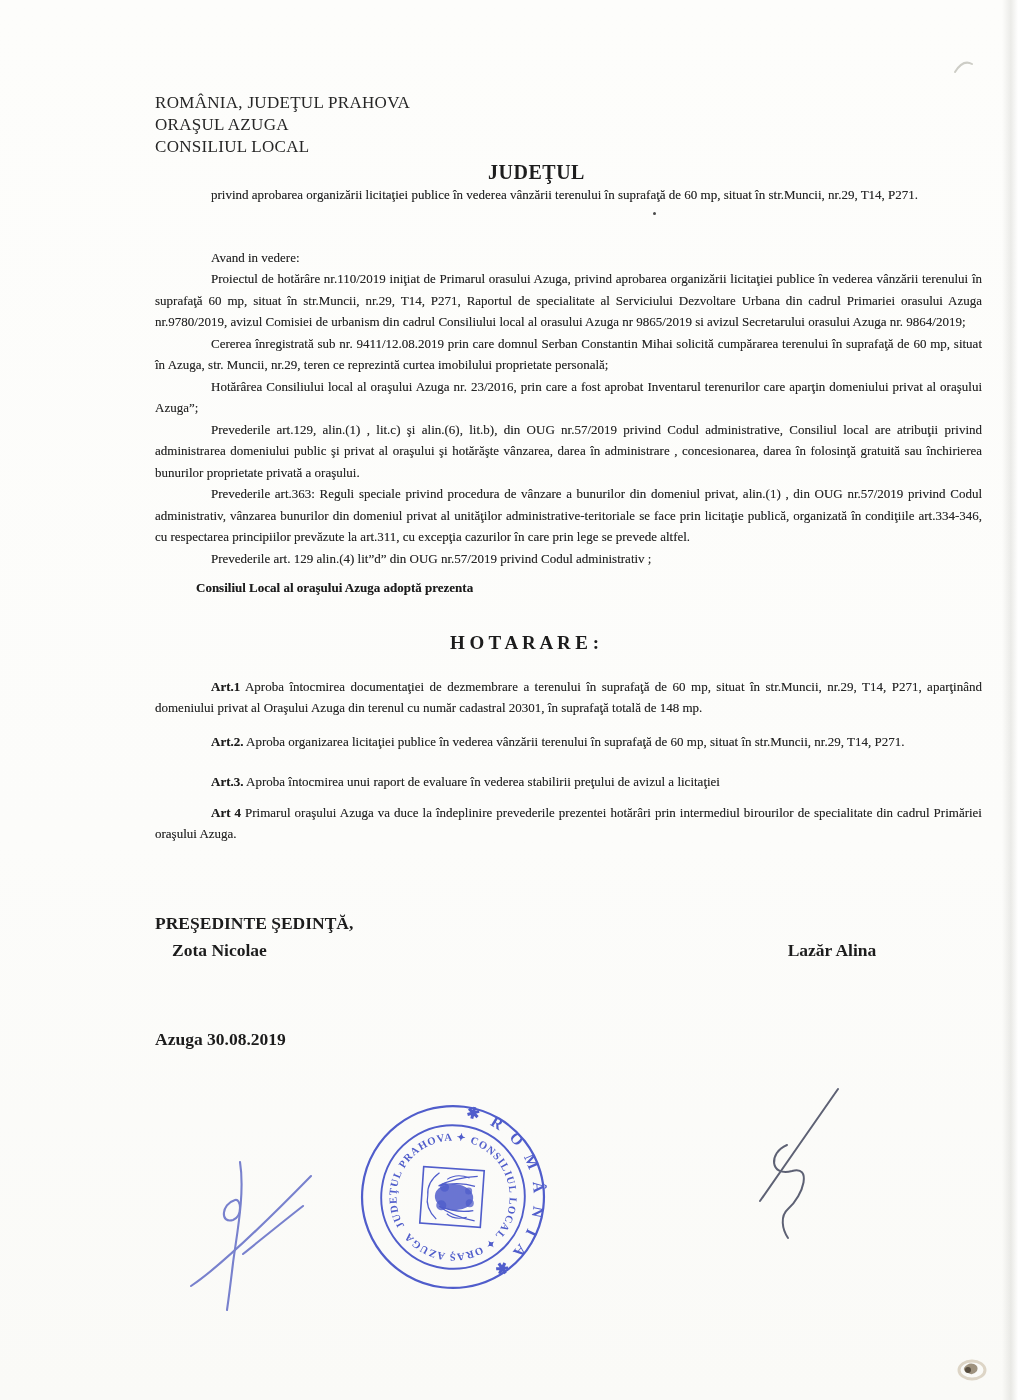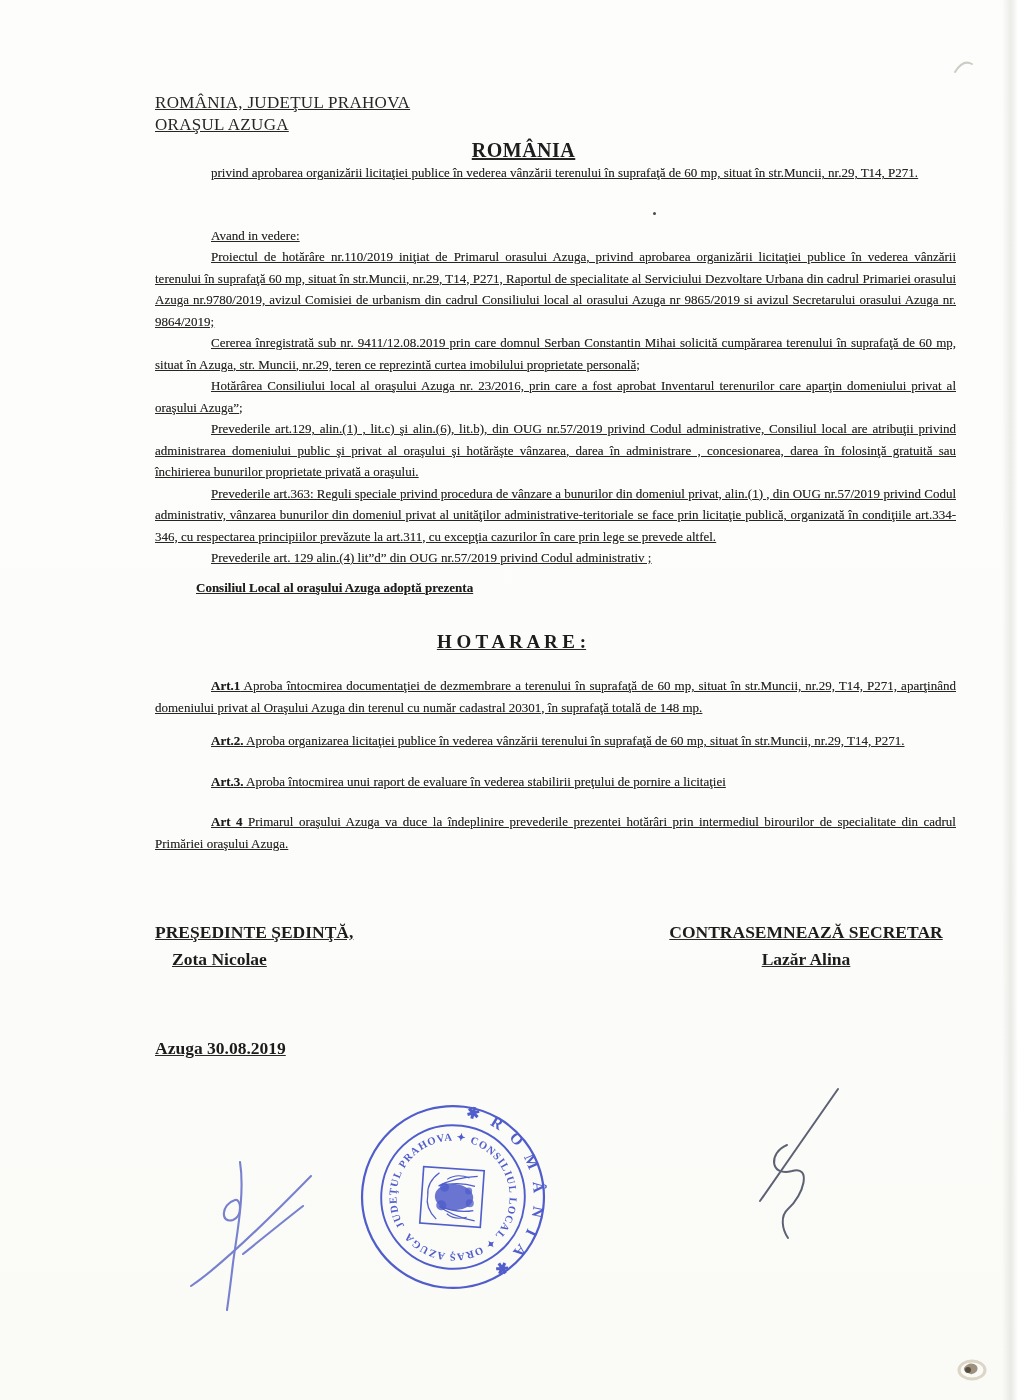--- a/index.html
+++ b/index.html
@@ -2,32 +2,32 @@
 <html><head>
 <meta charset="utf-8">
 <style>
   html,body{margin:0;padding:0;}
   body{width:1018px;height:1400px;background:#efefed;}
   .page{position:relative;width:1018px;height:1400px;margin:0 auto;overflow:hidden;
         background:linear-gradient(180deg,#fdfdfb 0%,#fcfcfa 60%,#fafaf7 100%);
         font-family:"Liberation Serif","DejaVu Serif",serif;color:#262626;}
   .scan-edge{position:absolute;top:0;right:0;width:16px;height:100%;
         background:linear-gradient(to right,rgba(0,0,0,0),rgba(130,130,122,.14) 55%,rgba(255,255,255,.85));}
-  .content{padding:92px 62px 0 155px;text-decoration:underline;}
+  .content{padding:92px 36px 0 155px;}
   p{margin:0;}
   .hdr{font-size:17px;line-height:22px;letter-spacing:.3px;}
   .doc-title{position:relative;left:-32px;text-align:center;font-weight:bold;font-size:20px;line-height:24px;margin-top:2px;letter-spacing:.5px;color:#1d1d1d;}
   .bodytxt{font-size:13px;line-height:21.5px;text-shadow:0 0 .5px rgba(45,45,45,.45);}
   .ind{text-indent:56px;}
   .just{text-align:justify;}
   .b{font-weight:bold;color:#1c1c1c;}
   .mt-avand{margin-top:41px;}
   .adoption{margin-top:8px;margin-left:41px;font-weight:bold;color:#1c1c1c;}
   .decision{position:relative;left:-44px;margin-top:32px;text-align:center;font-weight:bold;font-size:19px;line-height:24px;color:#1c1c1c;}
-  .art1{margin-top:21px;} .art2{margin-top:12px;} .art3{margin-top:19px;} .art4{margin-top:19px;}
+  .art1{margin-top:21px;} .art2{margin-top:12px;} .art3{margin-top:19px;} .art4{margin-top:9px;}
   .sig-row{display:flex;justify-content:space-between;margin-top:65px;font-size:17.5px;line-height:27px;align-items:flex-end;}
   .sig-left{padding-left:0;}
   .sig-right{width:300px;text-align:center;}
   .sig-name-left{padding-left:17px;}
   .issued{margin-top:64px;font-weight:bold;font-size:17.5px;line-height:23px;color:#1c1c1c;}
   .abs{position:absolute;}
   .stray-dot{left:653px;top:212px;width:3px;height:3px;border-radius:50%;background:#4a4a4a;}
   .stamp{left:357px;top:1101px;width:192px;height:192px;opacity:.92;}
   .sig-ink-left{left:183px;top:1158px;width:150px;height:155px;}
   .sig-ink-right{left:742px;top:1083px;width:105px;height:165px;}
@@ -37,51 +37,51 @@
 </head>
 <body>
 
 <div class="page">
   <div class="scan-edge"></div>
 
   <div class="content">
     <div class="hdr">
       <p>ROMÂNIA, JUDEŢUL PRAHOVA</p>
       <p>ORAŞUL AZUGA</p>
+      <p>CONSILIUL LOCAL</p>
     </div>
 
-    <p class="doc-title">ROMÂNIA</p>
+    <p class="doc-title">JUDEŢUL</p>
 
     <p class="bodytxt ind just">privind aprobarea  organizării licitaţiei publice în vederea vânzării terenului în suprafaţă de  60 mp, situat în str.Muncii, nr.29, T14, P271.</p>
 
     <p class="bodytxt ind mt-avand">Avand in vedere:</p>
 
     <p class="bodytxt ind just">Proiectul de hotărâre nr.110/2019  iniţiat de Primarul orasului Azuga, privind aprobarea  organizării licitaţiei publice în vederea vânzării terenului în suprafaţă 60 mp, situat în str.Muncii, nr.29, T14, P271, Raportul de specialitate al Serviciului Dezvoltare Urbana din cadrul Primariei orasului Azuga nr.9780/2019, avizul Comisiei de urbanism din cadrul Consiliului local al orasului Azuga nr 9865/2019 si avizul Secretarului orasului Azuga nr. 9864/2019;</p>
     <p class="bodytxt ind just">Cererea înregistrată sub nr. 9411/12.08.2019 prin care  domnul Serban Constantin Mihai solicită cumpărarea terenului în suprafaţă de  60  mp, situat în Azuga, str. Muncii, nr.29,  teren ce reprezintă curtea imobilului proprietate personală;</p>
     <p class="bodytxt ind just">Hotărârea Consiliului local al oraşului Azuga nr. 23/2016, prin care a fost aprobat  Inventarul terenurilor  care aparţin domeniului privat al oraşului Azuga”;</p>
     <p class="bodytxt ind just">Prevederile   art.129, alin.(1) , lit.c) şi alin.(6), lit.b), din OUG nr.57/2019 privind Codul administrative, Consiliul local are atribuţii privind administrarea  domeniului public şi privat al oraşului şi hotărăşte  vânzarea, darea în administrare , concesionarea, darea în folosinţă gratuită sau închirierea bunurilor proprietate privată a oraşului.</p>
     <p class="bodytxt ind just">Prevederile art.363: Reguli speciale privind procedura de vânzare a bunurilor din domeniul privat, alin.(1) , din OUG nr.57/2019 privind Codul administrativ, vânzarea bunurilor din domeniul privat al unităţilor administrative-teritoriale se face prin licitaţie publică, organizată în condiţiile art.334-346,  cu respectarea principiilor prevăzute la art.311, cu excepţia cazurilor  în care prin lege se prevede altfel.</p>
     <p class="bodytxt ind just">Prevederile art. 129 alin.(4) lit”d” din  OUG nr.57/2019 privind Codul administrativ ;</p>
 
     <p class="bodytxt adoption">Consiliul Local al oraşului Azuga adoptă prezenta</p>
 
     <p class="decision">H O T A R A R E :</p>
 
     <p class="bodytxt ind just art1"><span class="b">Art.1</span><span>  Aproba întocmirea  documentaţiei de dezmembrare a terenului în suprafaţă de 60 mp, situat în str.Muncii, nr.29, T14, P271, aparţinând domeniului privat al Oraşului Azuga din terenul  cu număr cadastral 20301, în suprafaţă totală de 148 mp.</span></p>
     <p class="bodytxt ind just art2"><span class="b">Art.2.</span><span> Aproba organizarea  licitaţiei publice în vederea vânzării terenului în suprafaţă de  60 mp, situat în str.Muncii, nr.29, T14, P271.</span></p>
-    <p class="bodytxt ind just art3"><span class="b">Art.3.</span><span> Aproba întocmirea unui raport de evaluare în vederea stabilirii preţului de pornire a licitaţiei</span></p>
+    <p class="bodytxt ind just art3"><span class="b">Art.3.</span><span> Aproba întocmirea unui raport de evaluare în vederea stabilirii preţului de avizul a licitaţiei</span></p>
     <p class="bodytxt ind just art4"><span class="b">Art 4</span><span> Primarul oraşului Azuga va duce la îndeplinire prevederile prezentei hotărâri prin intermediul birourilor de specialitate din cadrul Primăriei oraşului Azuga.</span></p>
 
     <div class="sig-row">
       <div class="sig-left">
         <p class="b">PREŞEDINTE ŞEDINŢĂ,</p>
         <p class="b sig-name-left">Zota  Nicolae</p>
       </div>
       <div class="sig-right">
-        <p class="b">CONTRASEMNEAZĂ  SECRETAR</p>
         <p class="b">Lazăr Alina</p>
       </div>
     </div>
 
     <div class="issued">
       <p>Azuga 30.08.2019</p>
     </div>
   </div>
 
   <div class="abs stray-dot"></div>

